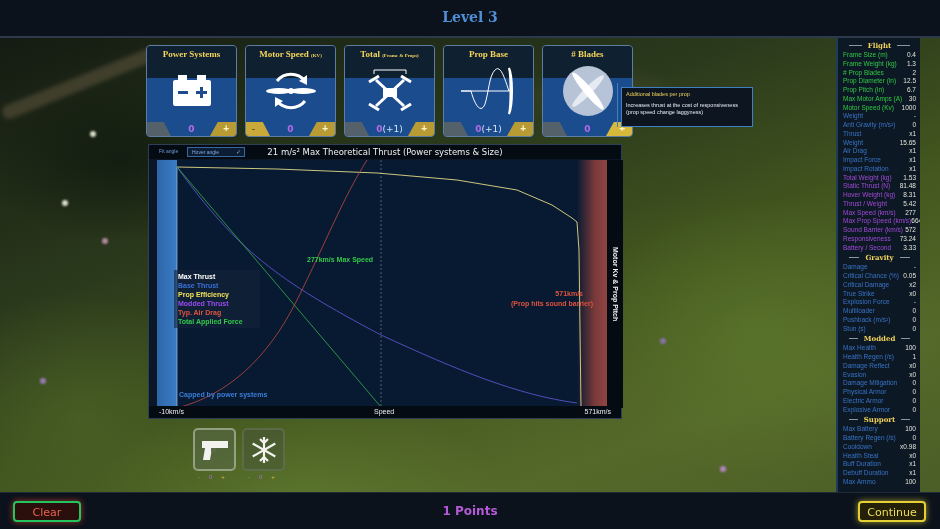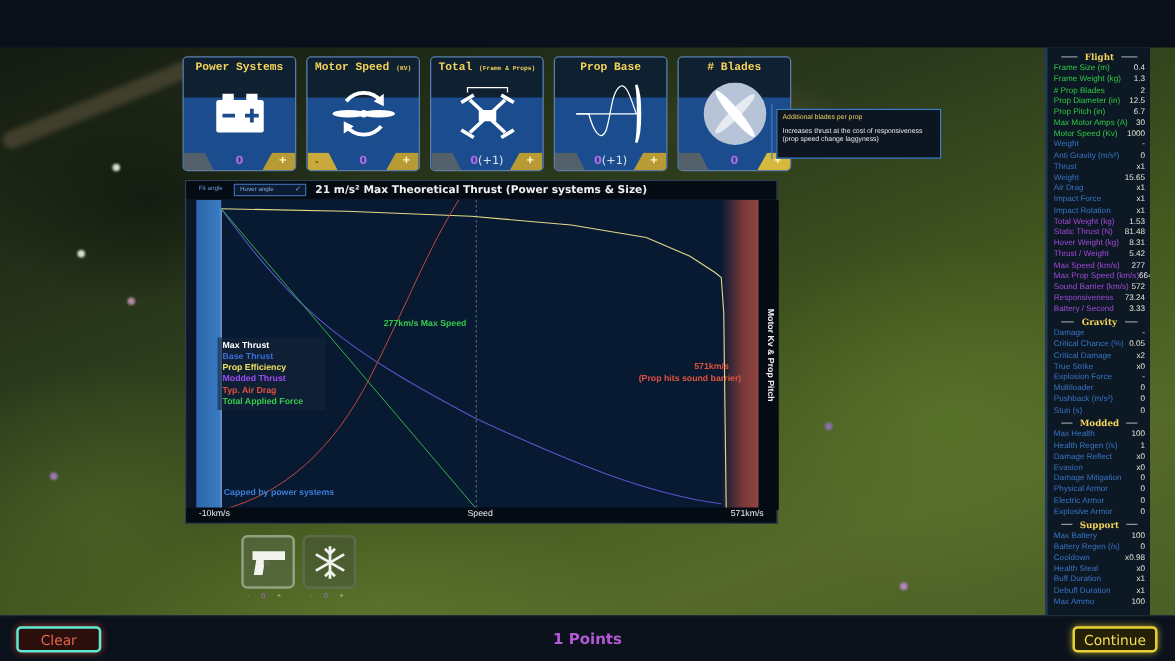--- a/index.html
+++ b/index.html
@@ -12,42 +12,42 @@
       radial-gradient(ellipse 300px 160px at 300px 470px, rgba(100,130,50,.6), transparent 70%),
       radial-gradient(ellipse 220px 180px at 80px 380px, rgba(80,105,40,.55), transparent 70%),
       radial-gradient(ellipse 200px 120px at 120px 120px, rgba(15,25,15,.8), transparent 70%),
       linear-gradient(160deg,#141b12 0%,#2b3a1c 35%,#44581f 60%,#55692a 80%,#4b5e26 100%);}
   .branch{position:absolute;left:0;top:70px;width:170px;height:14px;background:rgba(110,95,70,.45);transform:rotate(-22deg);transform-origin:left top;border-radius:7px;filter:blur(2px)}
   .flower{position:absolute;width:6px;height:6px;border-radius:50%;filter:blur(1px)}
   .topbar{position:absolute;left:0;top:0;width:940px;height:38px;background:#0b121c;border-bottom:2px solid #2c3a4c}
   .title{position:absolute;left:0;right:0;top:9px;text-align:center;color:#4f8fd6;font-family:"DejaVu Serif",serif;font-weight:bold;font-size:14px}
   .bottombar{position:absolute;left:0;top:492px;width:940px;height:37px;background:#0b121c;border-top:1px solid #1f2b38}
   .btn{position:absolute;top:8px;height:21px;border-radius:4px;font-size:11px;text-align:center;line-height:19px;font-family:"DejaVu Sans",sans-serif}
-  .btn-clear{left:13px;width:68px;border:2px solid #5eead4;color:#e9644f;background:#2a0f0c;box-shadow:0 0 6px rgba(230,70,45,.7)}
+  .btn-clear{left:13px;width:68px;border:2px solid #22c55e;color:#e9644f;background:#2a0f0c;box-shadow:0 0 6px rgba(230,70,45,.7)}
   .btn-continue{left:858px;width:68px;border:2px solid #e6cf35;color:#f2df5b;background:#242108;box-shadow:0 0 6px rgba(230,210,50,.7)}
   .points{position:absolute;left:0;right:0;top:11px;text-align:center;color:#b45ad6;font-size:12px;font-weight:bold;font-family:"DejaVu Sans",sans-serif}
 
   .cards{position:absolute;left:146px;top:45px;display:flex;gap:8px}
   .card{width:91px;height:92px;background:#1b4c8e;border:1px solid #5f7da2;border-radius:4px;position:relative;overflow:hidden}
-  .card-title{height:32px;background:#0f2030;color:#f4d45b;font-family:Liberation Mono, monospace;font-weight:bold;font-size:9px;text-align:center;line-height:17px;white-space:nowrap}
+  .card-title{height:32px;background:#0f2030;color:#f4d45b;font-family:Liberation Serif, serif;font-weight:bold;font-size:9px;text-align:center;line-height:17px;white-space:nowrap}
   .card-title small{font-size:5px}
   .card-icon{position:absolute;left:0;right:0;top:20px;height:50px;display:flex;align-items:center;justify-content:center}
   .card-foot{position:absolute;left:0;right:0;bottom:0;height:16px}
   .minus{position:absolute;left:0;bottom:0;width:24px;height:14px;background:#54606a;clip-path:polygon(0 0,70% 0,100% 100%,0 100%);color:#222;font-size:9px;line-height:14px;padding-left:6px}
   .minus.active{background:#c9a93a;color:#2a2200}
   .plus{position:absolute;right:0;bottom:0;width:26px;height:14px;background:#b99b36;clip-path:polygon(30% 0,100% 0,100% 100%,0 100%);color:#fff8c8;font-size:10px;line-height:14px;text-align:right;padding-right:7px;font-weight:bold}
   .card-val{position:absolute;left:0;right:0;bottom:2px;text-align:center;font-size:9px;color:#b66ae8;font-family:"DejaVu Sans",sans-serif}
   .card-val span{color:#d8e4f0}
   .tooltip{position:absolute;left:621px;top:87px;width:132px;height:40px;background:#0d1521;border:1px solid #3e7fc6;padding:3px 4px;font-size:5.5px;line-height:7px;color:#e6edf6}
   .tooltip .tt-title{color:#f0d45b;margin-bottom:4px}
   .tooltip-line{position:absolute;left:617px;top:83px;width:4px;height:44px;border-left:1px solid #3e7fc6}
 
   .chart{position:absolute;left:148px;top:144px;width:474px;height:275px;background:#0b1626;border:1px solid #2e3e55}
   .chart-head{position:absolute;left:0;right:0;top:0;height:14px;background:#050b13}
-  .chart-title{position:absolute;left:0;right:0;top:2px;text-align:center;color:#f0f0f0;font-size:8.5px;font-weight:bold;font-family:"DejaVu Sans",sans-serif}
+  .chart-title{position:absolute;left:0;right:0;top:2px;text-align:center;color:#f0f0f0;font-size:8.5px;font-weight:normal;font-family:"DejaVu Sans",sans-serif}
   .fit-label{position:absolute;left:10px;top:3px;font-size:5px;color:#6a9ad6}
   .hover-select{position:absolute;left:38px;top:2px;width:58px;height:10px;border:1px solid #39669e;background:#0c1d33;color:#7fa8df;font-size:5px;line-height:8px;padding-left:4px}
   .hover-select .chev{position:absolute;right:3px;top:0;color:#7fa8df;font-size:6px}
   .plot{position:absolute;left:8px;top:15px;width:450px;height:248px;background:#081a32}
   .band-left{position:absolute;left:0;top:0;width:20px;height:248px;background:linear-gradient(90deg,#2e66a9,#3a7cc4)}
   .band-right{position:absolute;right:0;top:0;width:30px;height:248px;background:linear-gradient(90deg,rgba(8,26,50,0),#7b3a3a 60%,#914442)}
   .side-axis{position:absolute;left:458px;top:15px;width:16px;height:248px;background:#050b13;color:#f0f0f0;font-size:7px;font-weight:bold;writing-mode:vertical-rl;text-align:center;line-height:16px}
   .xaxis{position:absolute;left:0;right:0;bottom:0;height:12px;background:#050b13;font-size:7px;color:#f0f0f0}
   .xaxis span{position:absolute;top:2px}
   .legend{position:absolute;left:17px;top:110px;width:86px;height:58px;background:rgba(20,35,55,.6);padding:2px 4px;font-size:7px;font-weight:bold;line-height:9px}
@@ -73,20 +73,23 @@
   <div class="bg">
     <div class="branch"></div>
     <div class="flower" style="left:90px;top:93px;background:#d9dcc8"></div>
     <div class="flower" style="left:62px;top:162px;background:#dcdfcf"></div>
     <div class="flower" style="left:102px;top:200px;background:#b48aa0"></div>
     <div class="flower" style="left:40px;top:340px;background:#9b79b6"></div>
     <div class="flower" style="left:720px;top:428px;background:#b585c2"></div>
     <div class="flower" style="left:660px;top:300px;background:#8a72a8"></div>
   </div>
 
+  <div class="topbar">
+    <div class="title">Level 3</div>
+  </div>
 
   <div class="cards">
     <div class="card">
       <div class="card-title"><span>Power Systems</span></div>
       <div class="card-icon">
         <svg width="46" height="34" viewBox="0 0 46 34">
             <rect x="4" y="6" width="38" height="26" rx="2" fill="#fff"></rect>
             <rect x="9" y="1" width="9" height="6" fill="#fff"></rect>
             <rect x="28" y="1" width="9" height="6" fill="#fff"></rect>
             <rect x="9" y="17" width="10" height="3" fill="#1b4c8e"></rect>

